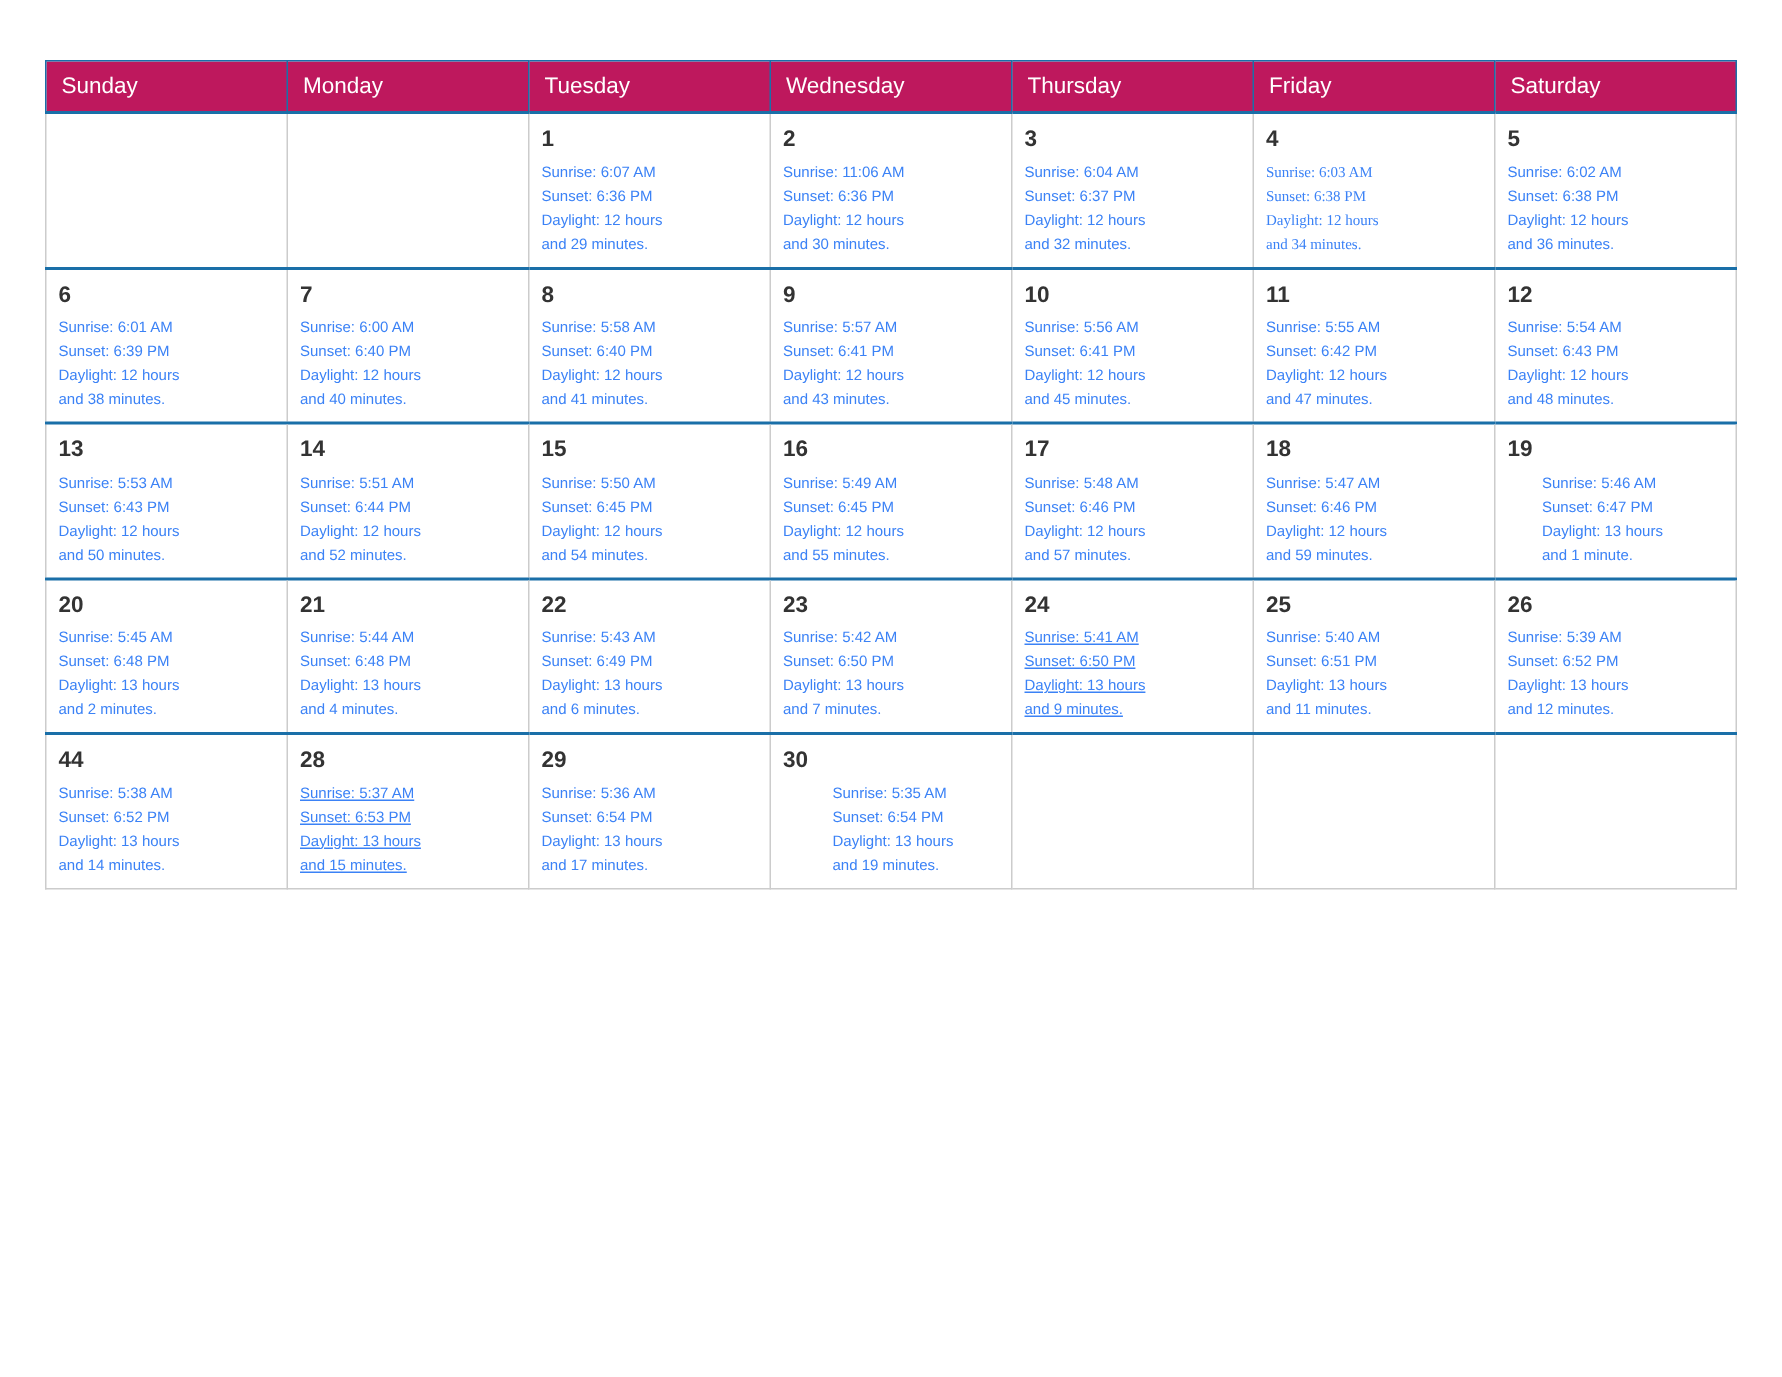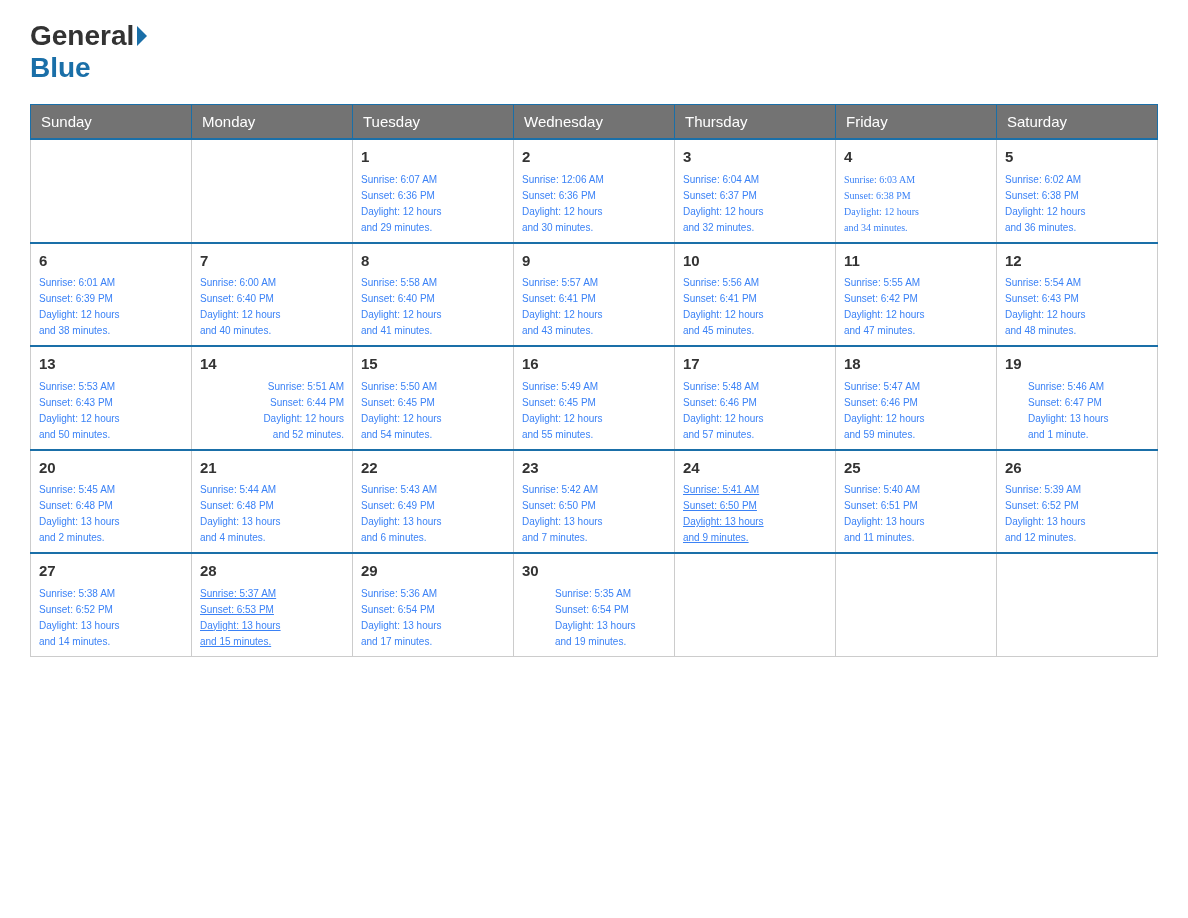--- a/index.html
+++ b/index.html
@@ -58,21 +58,21 @@
     .location {
       font-size: 20px;
       color: #555;
       margin-top: 5px;
     }
     .calendar {
       width: 100%;
       border-collapse: collapse;
     }
     .calendar th {
-      background-color: #737373;
+      background-color: #be185d;
       color: #fff;
       padding: 8px 10px;
       text-align: left;
       font-size: 15px;
       font-weight: normal;
       border: 1px solid #1a6fa8;
     }
     .calendar td {
       vertical-align: top;
       padding: 6px 8px;
@@ -98,29 +98,20 @@
       line-height: 1.6;
     }
     .empty-cell {
       background: #fff;
     }
   </style>
 </head>
 <body>
 
 <div class="header">
-  <div class="logo">
-    <div class="logo-text">
-      <span class="logo-general">General</span>
-      <div class="logo-blue-part">
-        <div class="logo-arrow"></div>
-      </div>
-    </div>
-    <span class="logo-blue">Blue</span>
-  </div>
 </div>
 
 <table class="calendar">
   <thead>
     <tr>
     <th>Sunday</th>
         <th>Monday</th>
         <th>Tuesday</th>
         <th>Wednesday</th>
         <th>Thursday</th>
@@ -134,21 +125,21 @@
         <td class="empty-cell"></td>
         <td>
           <span class="day-number">1</span>
           <div class="day-info" style="white-space: pre-line;">Sunrise: 6:07 AM
 Sunset: 6:36 PM
 Daylight: 12 hours
 and 29 minutes.</div>
         </td>
         <td>
           <span class="day-number">2</span>
-          <div class="day-info" style="white-space: pre-line;">Sunrise: 12:06 AM
+          <div class="day-info" style="white-space: pre-line;">Sunrise: 11:06 AM
 Sunset: 6:36 PM
 Daylight: 12 hours
 and 30 minutes.</div>
         </td>
         <td>
           <span class="day-number">3</span>
           <div class="day-info" style="white-space: pre-line;">Sunrise: 6:04 AM
 Sunset: 6:37 PM
 Daylight: 12 hours
 and 32 minutes.</div>
@@ -222,21 +213,21 @@
       <tr>
         <td>
           <span class="day-number">13</span>
           <div class="day-info" style="white-space: pre-line;">Sunrise: 5:53 AM
 Sunset: 6:43 PM
 Daylight: 12 hours
 and 50 minutes.</div>
         </td>
         <td>
           <span class="day-number">14</span>
-          <div class="day-info" style="white-space: pre-line; text-align: right;">Sunrise: 5:51 AM
+          <div class="day-info" style="white-space: pre-line;">Sunrise: 5:51 AM
 Sunset: 6:44 PM
 Daylight: 12 hours
 and 52 minutes.</div>
         </td>
         <td>
           <span class="day-number">15</span>
           <div class="day-info" style="white-space: pre-line;">Sunrise: 5:50 AM
 Sunset: 6:45 PM
 Daylight: 12 hours
 and 54 minutes.</div>
@@ -316,21 +307,21 @@
         <td>
           <span class="day-number">26</span>
           <div class="day-info" style="white-space: pre-line;">Sunrise: 5:39 AM
 Sunset: 6:52 PM
 Daylight: 13 hours
 and 12 minutes.</div>
         </td>
       </tr>
       <tr>
         <td>
-          <span class="day-number">27</span>
+          <span class="day-number">44</span>
           <div class="day-info" style="white-space: pre-line;">Sunrise: 5:38 AM
 Sunset: 6:52 PM
 Daylight: 13 hours
 and 14 minutes.</div>
         </td>
         <td>
           <span class="day-number">28</span>
           <div class="day-info" style="white-space: pre-line; text-decoration: underline;">Sunrise: 5:37 AM
 Sunset: 6:53 PM
 Daylight: 13 hours

